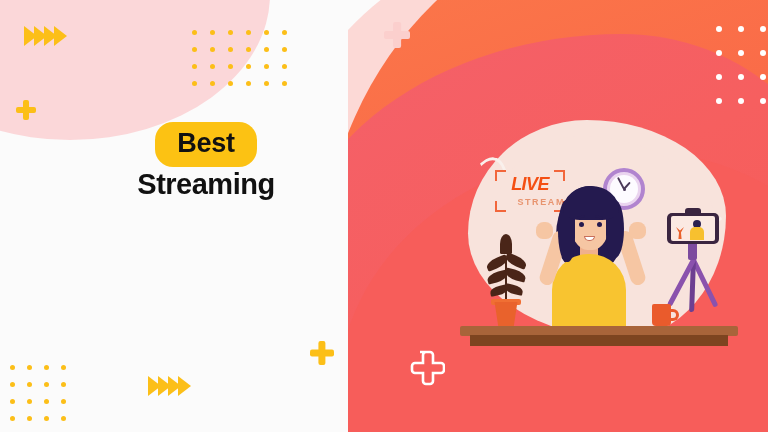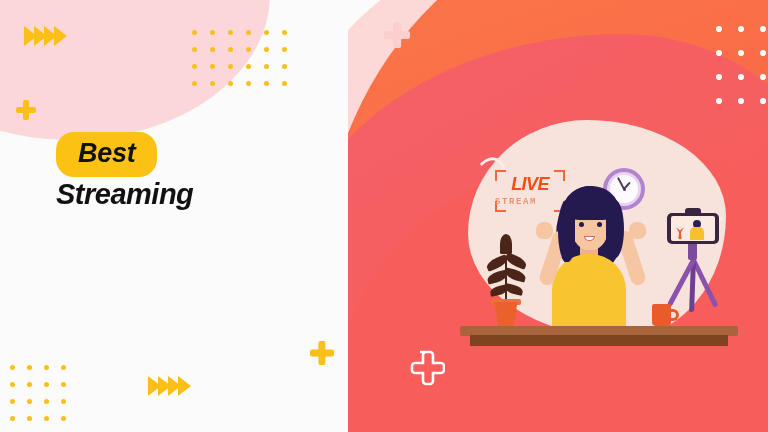--- a/index.html
+++ b/index.html
@@ -128,24 +128,23 @@
     border-style: solid;
     border-width: 10px 0 10px 13px;
     border-color: transparent transparent transparent #fcbf18;
     margin-right: -3px;
   }
 
   
   .text-block {
     position: absolute;
     left: 56px;
-    top: 132px;
+    top: 122px;
     width: 300px;
-    text-align: left;
-    font-style: italic;
+    text-align: center;
   }
   .best-badge {
     display: inline-block;
     background: #fcc213;
     color: #111111;
     font-size: 27px;
     font-weight: bold;
     line-height: 1;
     padding: 8px 22px 10px;
     border-radius: 18px;
@@ -241,26 +240,25 @@
     color: #f44f13;
     font-size: 18px;
     font-weight: bold;
     font-style: italic;
     letter-spacing: -0.6px;
   }
   .stream-word {
     position: absolute;
     left: 0; right: 0;
     bottom: 5px;
-    text-align: left;
+    text-align: right;
     color: #e8946f;
     font-size: 9px;
     font-weight: bold;
     letter-spacing: 1.6px;
-    font-family: Liberation Mono, monospace;
   }
 
   
   .clock {
     position: absolute;
     left: 143px;
     top: 50px;
     width: 42px;
     height: 42px;
     border-radius: 50%;

